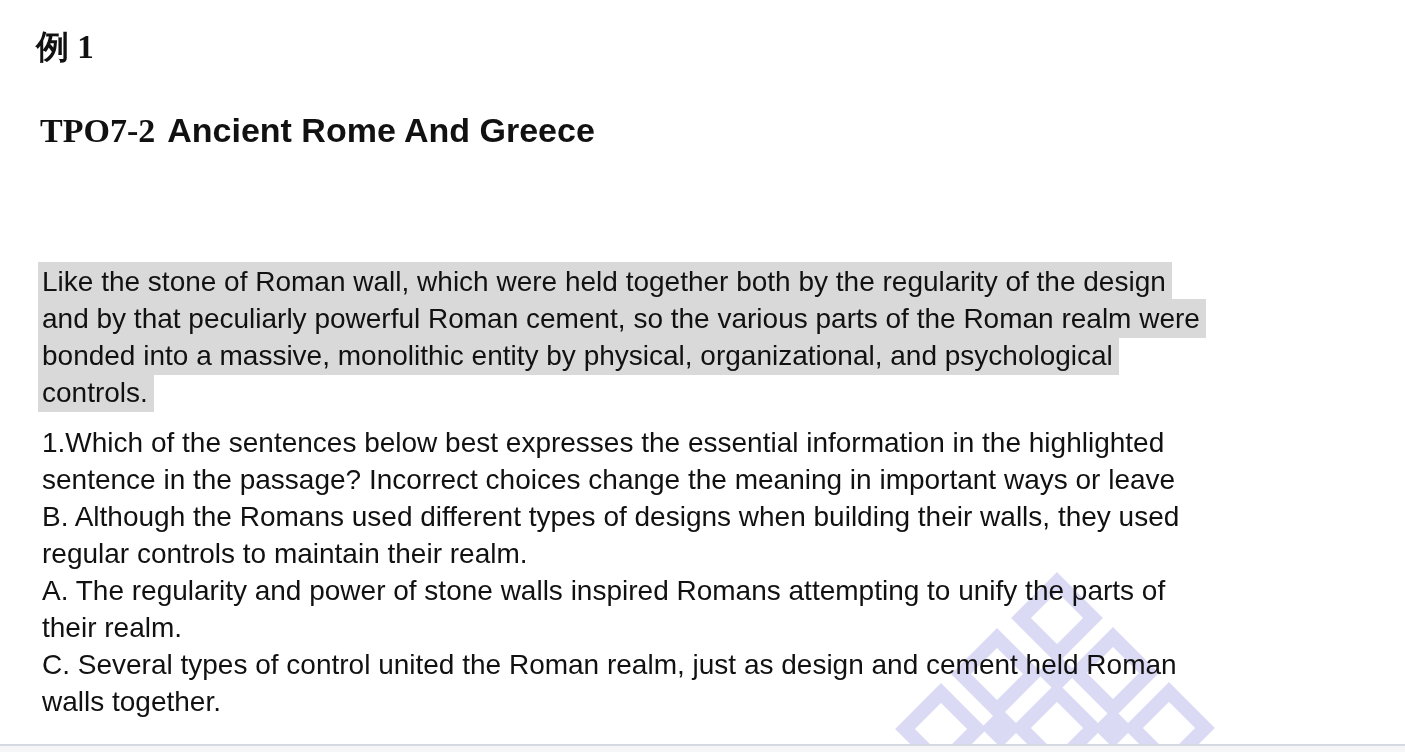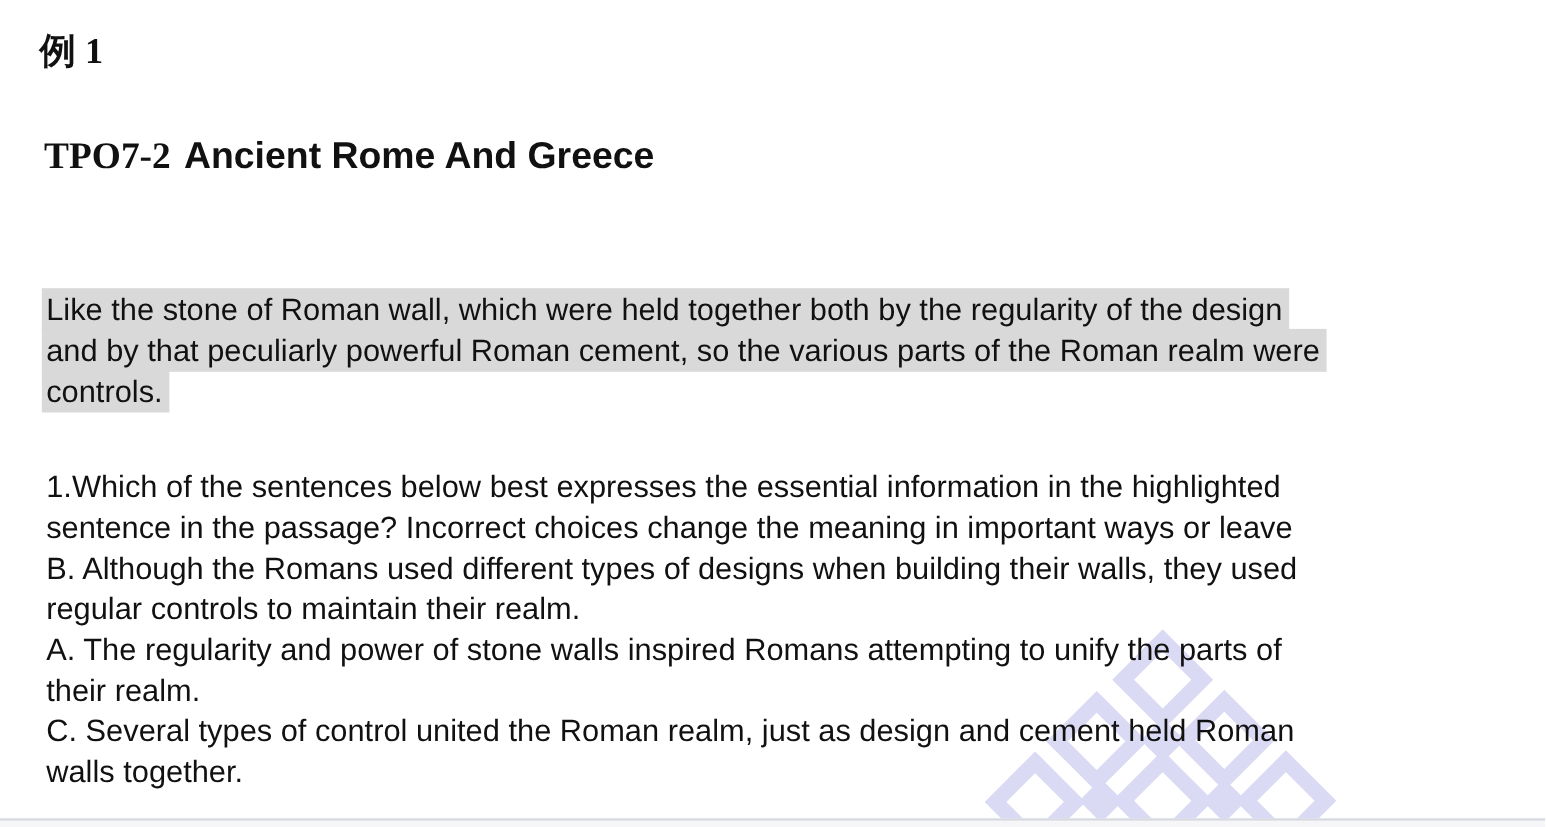--- a/index.html
+++ b/index.html
@@ -15,21 +15,21 @@
     position:absolute;left:0;top:0;width:1405px;height:752px;
     pointer-events:none;
   }
   .example-label{
     position:absolute;left:36px;top:24px;
     font-family:"Liberation Serif","DejaVu Serif",serif;
     font-weight:bold;font-size:33px;line-height:46px;
     white-space:nowrap;
   }
   .doc-title{
-    position:absolute;left:40px;top:120px;
+    position:absolute;left:40px;top:108px;
     font-weight:bold;font-size:34px;line-height:44px;
     white-space:nowrap;
   }
   .doc-title .title-prefix{
     font-family:"Liberation Serif","DejaVu Serif",serif;
   }
   .doc-title .title-main{
     font-family:"Liberation Sans","DejaVu Sans",sans-serif;
     margin-left:12px;
   }
@@ -79,20 +79,21 @@
 
   <div class="example-label">例 1</div>
 
   <div class="doc-title">
     <span class="title-prefix">TPO7-2</span><span class="title-main">Ancient Rome And Greece</span>
   </div>
 
   <div class="passage">
     <div class="line"><span class="hl">Like the stone of Roman wall, which were held together both by the regularity of the design</span></div>
     <div class="line"><span class="hl">and by that peculiarly powerful Roman cement, so the various parts of the Roman realm were</span></div>
+    <div class="line"><span class="hl">bonded into a massive, monolithic entity by physical, organizational, and psychological</span></div>
     <div class="line"><span class="hl">controls.</span></div>
   </div>
 
   <div class="question-block">
     <div class="line">1.Which of the sentences below best expresses the essential information in the highlighted</div>
     <div class="line">sentence in the passage? Incorrect choices change the meaning in important ways or leave</div>
 
     <div>
       <div class="line">B. Although the Romans used different types of designs when building their walls, they used</div>
       <div class="line">regular controls to maintain their realm.</div>

